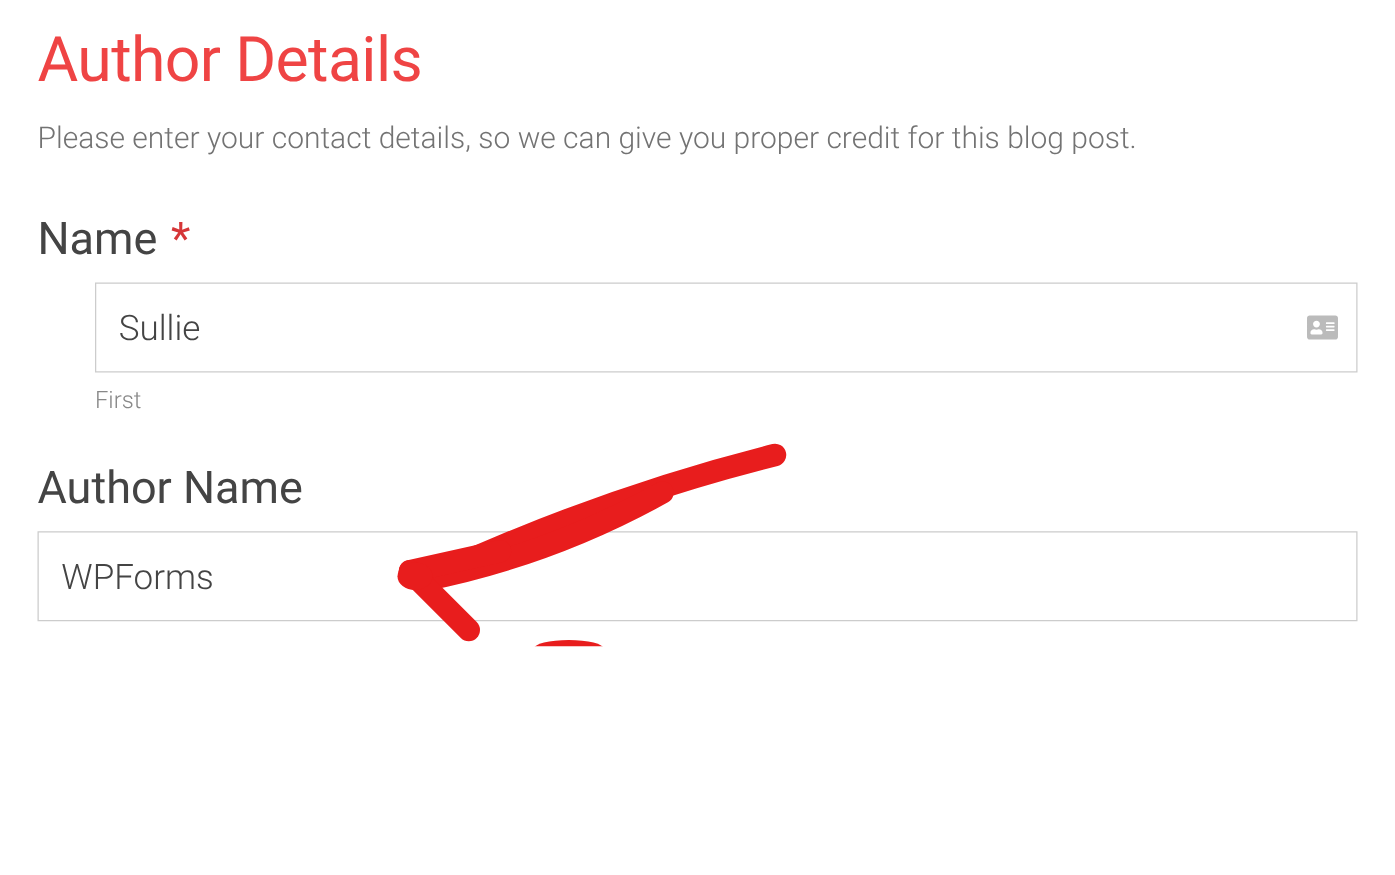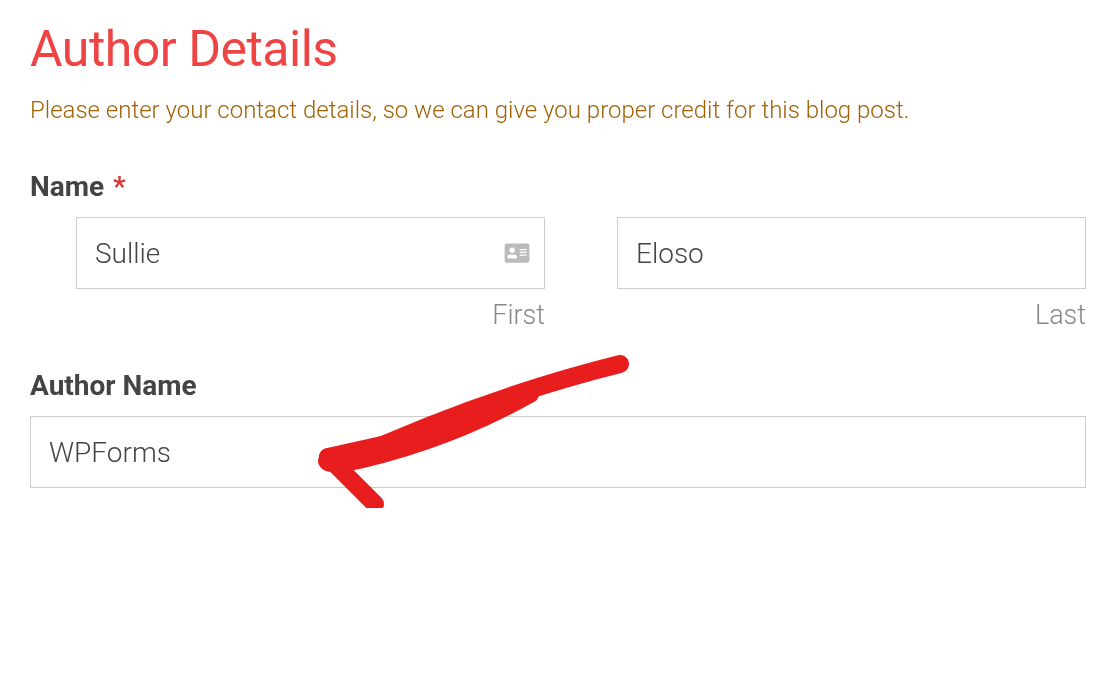--- a/index.html
+++ b/index.html
@@ -11,29 +11,29 @@
     }
     .form-heading {
       font-size: 50px;
       font-weight: 400;
       color: #ef4444;
       margin-bottom: 18px;
       letter-spacing: -0.5px;
     }
     .form-description {
       font-size: 24px;
-      color: #a16207;
+      color: #737373;
       font-weight: 300;
       margin-bottom: 46px;
     }
     .field-group { margin-bottom: 38px; }
     .field-label {
-      font-size: 28px;
+      font-size: 36px;
       color: #444;
-      font-weight: 700;
+      font-weight: 400;
       margin-bottom: 14px;
       display: block;
     }
     .required { color: #d63638; margin-left: 2px; }
     .name-row { display: flex; gap: 26px; }
     .name-col { flex: 1; display: flex; flex-direction: column; padding-left: 46px; }
     .input-wrap { position: relative; }
     input[type="text"], input[type="email"] {
       width: 100%;
       height: 72px;
@@ -41,25 +41,24 @@
       font-size: 28px;
       color: #444;
       font-weight: 300;
       padding: 0 18px;
       background: #fff;
       outline: none;
       font-family: inherit;
     }
     .name-col input[type="text"] { padding-right: 54px; }
     .sublabel {
-      font-size: 27px;
+      font-size: 19px;
       color: #888;
       font-weight: 300;
       margin-top: 10px;
-      text-align: right;
     }
     .id-icon {
       position: absolute;
       right: 14px;
       top: 50%;
       transform: translateY(-50%);
       width: 28px;
       height: 22px;
       pointer-events: none;
     }
@@ -84,24 +83,20 @@
   <div class="name-row">
     <div class="name-col">
       <div class="input-wrap">
         <input type="text" value="Sullie" style="">
         <svg class="id-icon" viewBox="0 0 576 512" fill="#bbb">
           <path d="M528 32H48C21.5 32 0 53.5 0 80v352c0 26.5 21.5 48 48 48h480c26.5 0 48-21.5 48-48V80c0-26.5-21.5-48-48-48zm-352 96c35.3 0 64 28.7 64 64s-28.7 64-64 64-64-28.7-64-64 28.7-64 64-64zm112 236.8c0 10.6-10 19.2-22.4 19.2H86.4c-12.4 0-22.4-8.6-22.4-19.2v-19.2c0-31.8 30.1-57.6 67.2-57.6h5c12.3 5.1 25.7 8 39.8 8s27.6-2.9 39.8-8h5c37.1 0 67.2 25.8 67.2 57.6v19.2zM512 312c0 4.4-3.6 8-8 8H360c-4.4 0-8-3.6-8-8v-16c0-4.4 3.6-8 8-8h144c4.4 0 8 3.6 8 8v16zm0-64c0 4.4-3.6 8-8 8H360c-4.4 0-8-3.6-8-8v-16c0-4.4 3.6-8 8-8h144c4.4 0 8 3.6 8 8v16zm0-64c0 4.4-3.6 8-8 8H360c-4.4 0-8-3.6-8-8v-16c0-4.4 3.6-8 8-8h144c4.4 0 8 3.6 8 8v16z"></path>
         </svg>
       </div>
       <div class="sublabel">First</div>
     </div>
-    <div class="name-col">
-      <input type="text" value="Eloso" style="">
-      <div class="sublabel">Last</div>
-    </div>
   </div>
 </div>
 
 <div class="field-group">
 </div>
 
 <div class="field-group website-group">
   <label class="field-label">Author Name</label>
   <input type="text" value="WPForms" style="">
   <svg class="annotation-arrow" style="left:250px; top:-20px; width:360px; height:180px;" viewBox="0 0 360 180">

